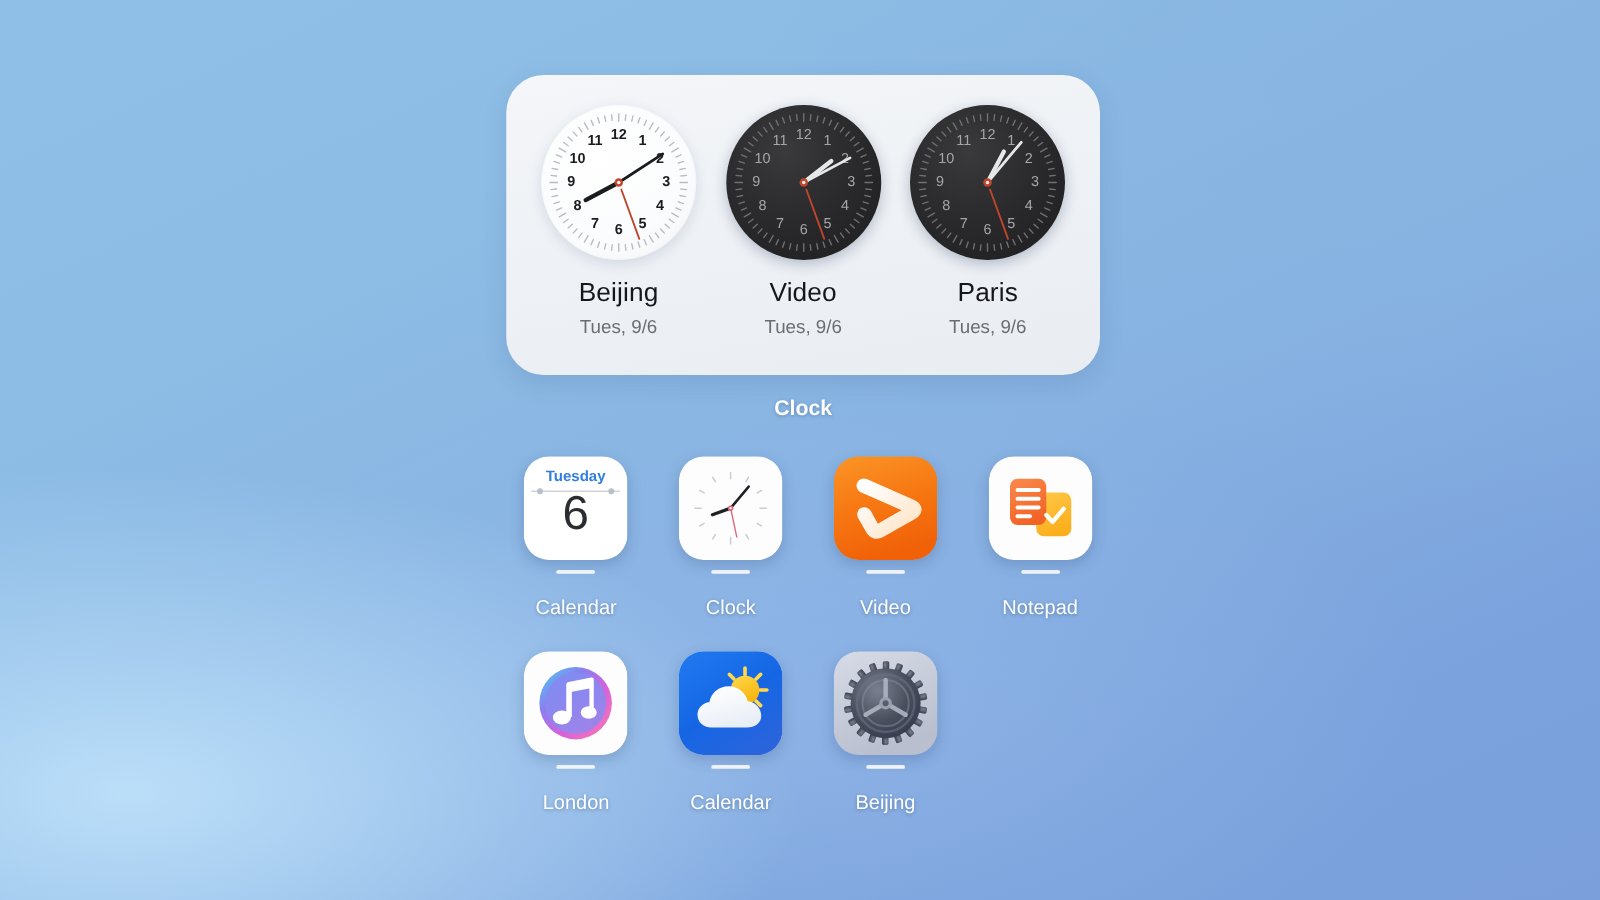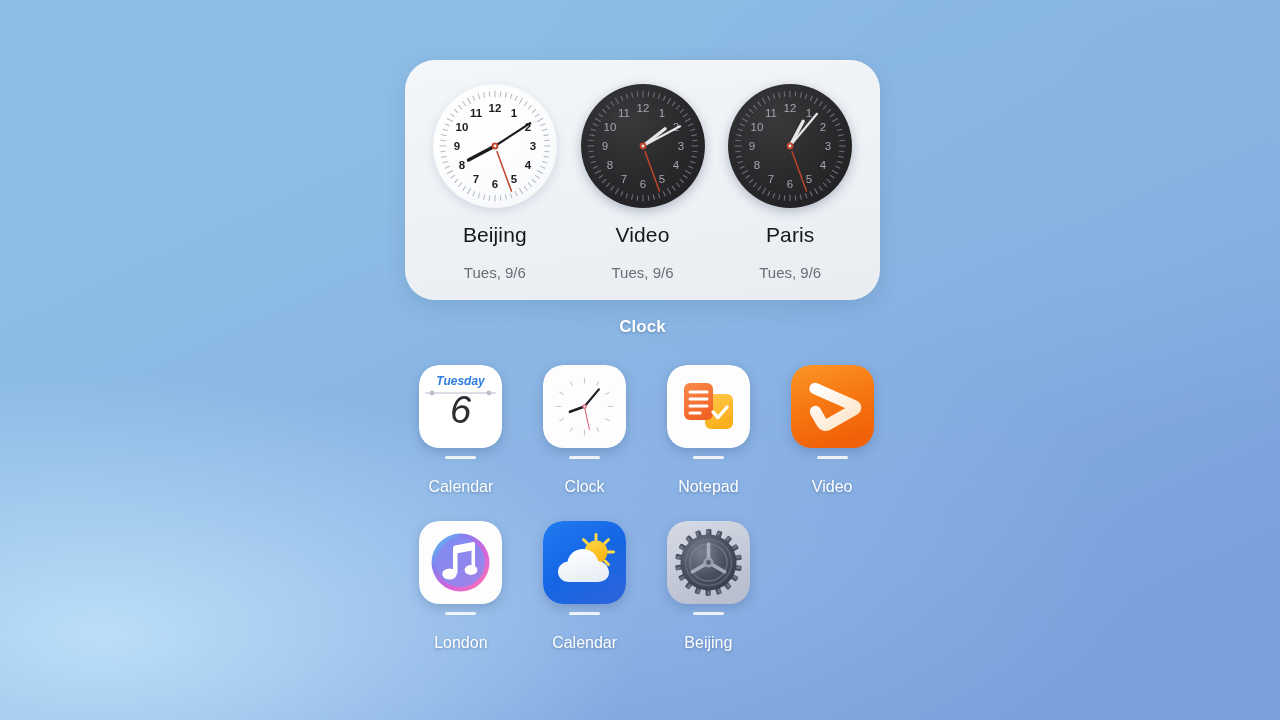--- a/index.html
+++ b/index.html
@@ -71,21 +71,21 @@
   .clock-city {
     margin-top: 16px;
     font-size: 21px;
     font-weight: 400;
     color: #16171a;
     letter-spacing: 0.1px;
     line-height: 1;
   }
 
   .clock-date {
-    margin-top: 20px;
+    margin-top: 9px;
     font-size: 15px;
     color: #6a6d73;
     line-height: 1;
     text-align: center;
   }
 
   .widget-label {
     margin-top: 17px;
     text-align: center;
     font-size: 17px;
@@ -111,21 +111,20 @@
     align-items: center;
   }
 
   .app-icon {
     position: relative;
     width: 83px;
     height: 83px;
     border-radius: 20px;
     overflow: hidden;
     box-shadow: 0 4px 11px rgba(35,60,100,0.22);
-    font-style: italic;
   }
 
   .app-icon svg { display: block; width: 83px; height: 83px; }
 
   .app-bar {
     width: 31px;
     height: 3px;
     border-radius: 2px;
     background: rgba(255,255,255,0.92);
     margin-top: 8px;
@@ -466,20 +465,42 @@
       </svg>
     </div>
     <div class="app-bar"></div>
     <div class="app-label">Clock</div>
   </div>
 
   <div class="app-cell">
     <div class="app-icon">
       <svg viewBox="0 0 83 83">
         <defs>
+          <linearGradient id="gVideo" x1="0" y1="0" x2="0.3" y2="1">
+            <stop offset="0%" stop-color="#fb9526"></stop>
+            <stop offset="50%" stop-color="#f77913"></stop>
+            <stop offset="100%" stop-color="#f16208"></stop>
+          </linearGradient>
+          <linearGradient id="gVideoPlay" x1="0" y1="0" x2="1" y2="1">
+            <stop offset="0%" stop-color="#ffffff"></stop>
+            <stop offset="100%" stop-color="#ffe3c6"></stop>
+          </linearGradient>
+        </defs>
+        <rect width="83" height="83" rx="20" fill="url(#gVideo)"></rect>
+        <path d="M24 23.5 L62.5 40.5 Q66.5 42.5 62.5 45 L37 59.5 Q33 61.5 31 58 L24.5 46.5" fill="none" stroke="url(#gVideoPlay)" stroke-width="11.5" stroke-linecap="round" stroke-linejoin="round"></path>
+      </svg>
+    </div>
+    <div class="app-bar"></div>
+    <div class="app-label">Video</div>
+  </div>
+
+  <div class="app-cell">
+    <div class="app-icon">
+      <svg viewBox="0 0 83 83">
+        <defs>
           <linearGradient id="gNoteOrange" x1="0" y1="0" x2="0.4" y2="1">
             <stop offset="0%" stop-color="#fa8a4c"></stop>
             <stop offset="100%" stop-color="#f26426"></stop>
           </linearGradient>
           <linearGradient id="gNoteYellow" x1="0" y1="0" x2="0.4" y2="1">
             <stop offset="0%" stop-color="#ffc94a"></stop>
             <stop offset="100%" stop-color="#fbaf1c"></stop>
           </linearGradient>
         </defs>
         <rect width="83" height="83" rx="20" fill="#fdfdfe"></rect>
@@ -489,42 +510,20 @@
           <line x1="23" y1="27" x2="40" y2="27"></line>
           <line x1="23" y1="34" x2="40" y2="34"></line>
           <line x1="23" y1="41" x2="40" y2="41"></line>
           <line x1="23" y1="48" x2="33" y2="48"></line>
         </g>
         <path d="M46 47 L51 52.5 L60 42" fill="none" stroke="#ffffff" stroke-width="3.4" stroke-linecap="round" stroke-linejoin="round"></path>
       </svg>
     </div>
     <div class="app-bar"></div>
     <div class="app-label">Notepad</div>
-  </div>
-
-  <div class="app-cell">
-    <div class="app-icon">
-      <svg viewBox="0 0 83 83">
-        <defs>
-          <linearGradient id="gVideo" x1="0" y1="0" x2="0.3" y2="1">
-            <stop offset="0%" stop-color="#fb9526"></stop>
-            <stop offset="50%" stop-color="#f77913"></stop>
-            <stop offset="100%" stop-color="#f16208"></stop>
-          </linearGradient>
-          <linearGradient id="gVideoPlay" x1="0" y1="0" x2="1" y2="1">
-            <stop offset="0%" stop-color="#ffffff"></stop>
-            <stop offset="100%" stop-color="#ffe3c6"></stop>
-          </linearGradient>
-        </defs>
-        <rect width="83" height="83" rx="20" fill="url(#gVideo)"></rect>
-        <path d="M24 23.5 L62.5 40.5 Q66.5 42.5 62.5 45 L37 59.5 Q33 61.5 31 58 L24.5 46.5" fill="none" stroke="url(#gVideoPlay)" stroke-width="11.5" stroke-linecap="round" stroke-linejoin="round"></path>
-      </svg>
-    </div>
-    <div class="app-bar"></div>
-    <div class="app-label">Video</div>
   </div>
 
   <div class="app-cell">
     <div class="app-icon">
       <svg viewBox="0 0 83 83">
         <defs>
           <linearGradient id="gMusicRing" x1="0" y1="0" x2="1" y2="1">
             <stop offset="0%" stop-color="#45d4f0"></stop>
             <stop offset="32%" stop-color="#8a7ef0"></stop>
             <stop offset="62%" stop-color="#d862d8"></stop>

